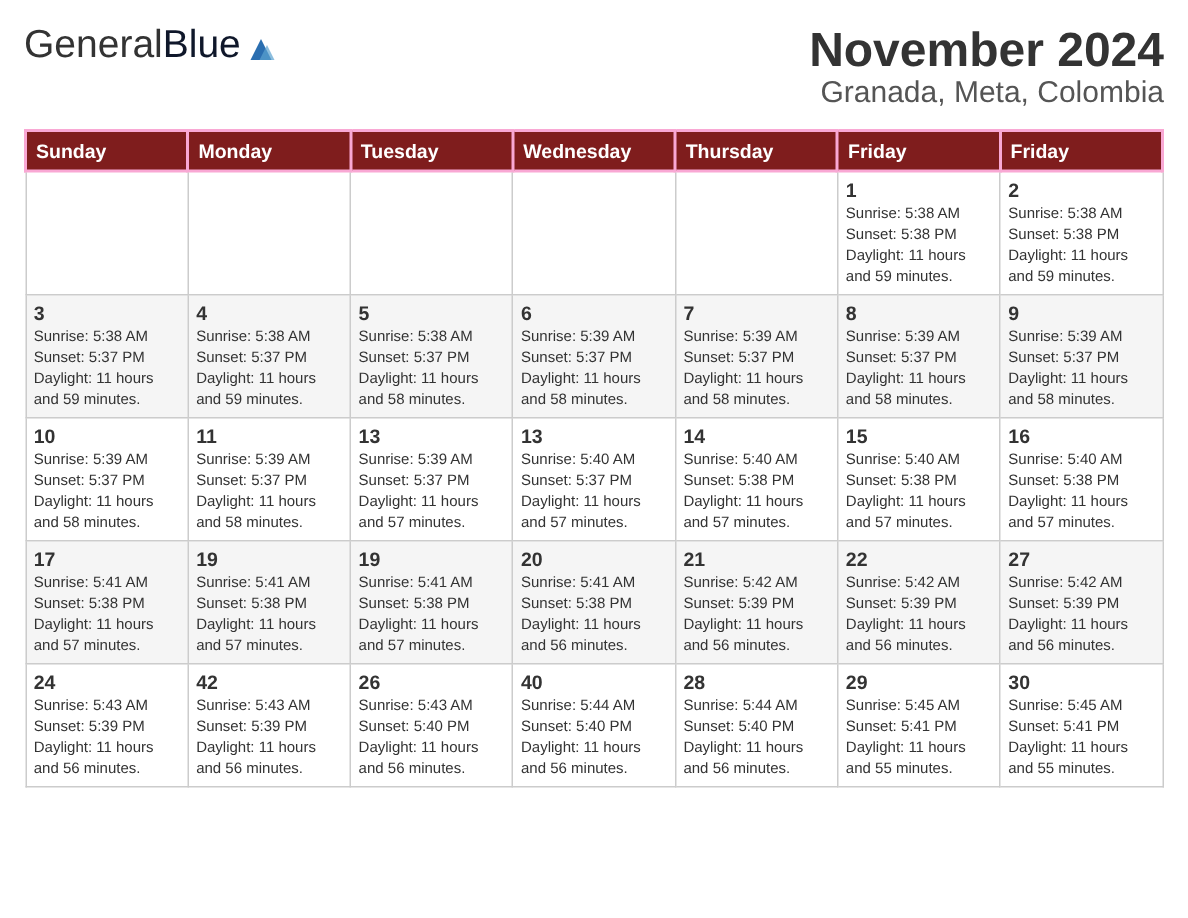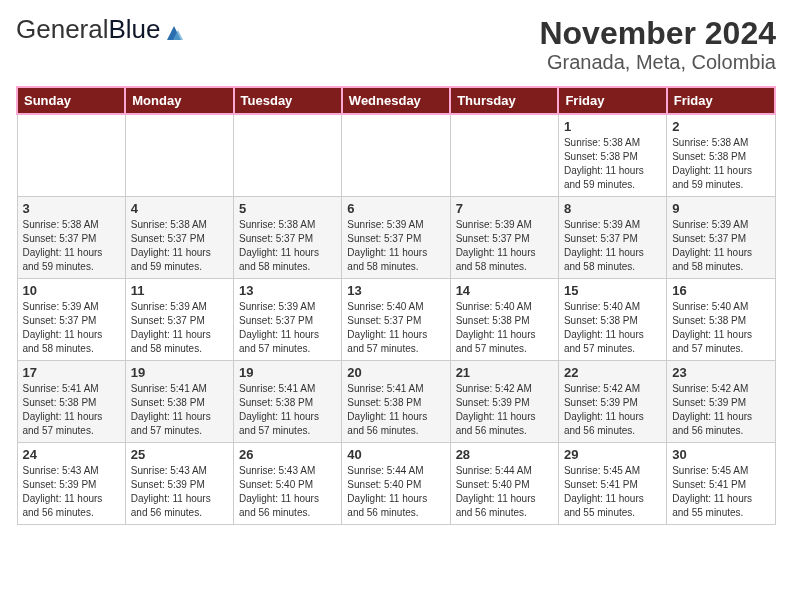--- a/index.html
+++ b/index.html
@@ -217,31 +217,31 @@
           </td>
           <td>
             <div class="day-number">21</div>
             <div class="day-info">Sunrise: 5:42 AM<br>Sunset: 5:39 PM<br>Daylight: 11 hours and 56 minutes.</div>
           </td>
           <td>
             <div class="day-number">22</div>
             <div class="day-info">Sunrise: 5:42 AM<br>Sunset: 5:39 PM<br>Daylight: 11 hours and 56 minutes.</div>
           </td>
           <td>
-            <div class="day-number">23</div>
+            <div class="day-number">27</div>
             <div class="day-info">Sunrise: 5:42 AM<br>Sunset: 5:39 PM<br>Daylight: 11 hours and 56 minutes.</div>
           </td>
         </tr>
         <tr>
           <td>
             <div class="day-number">24</div>
             <div class="day-info">Sunrise: 5:43 AM<br>Sunset: 5:39 PM<br>Daylight: 11 hours and 56 minutes.</div>
           </td>
           <td>
-            <div class="day-number">25</div>
+            <div class="day-number">42</div>
             <div class="day-info">Sunrise: 5:43 AM<br>Sunset: 5:39 PM<br>Daylight: 11 hours and 56 minutes.</div>
           </td>
           <td>
             <div class="day-number">26</div>
             <div class="day-info">Sunrise: 5:43 AM<br>Sunset: 5:40 PM<br>Daylight: 11 hours and 56 minutes.</div>
           </td>
           <td>
             <div class="day-number">40</div>
             <div class="day-info">Sunrise: 5:44 AM<br>Sunset: 5:40 PM<br>Daylight: 11 hours and 56 minutes.</div>
           </td>

